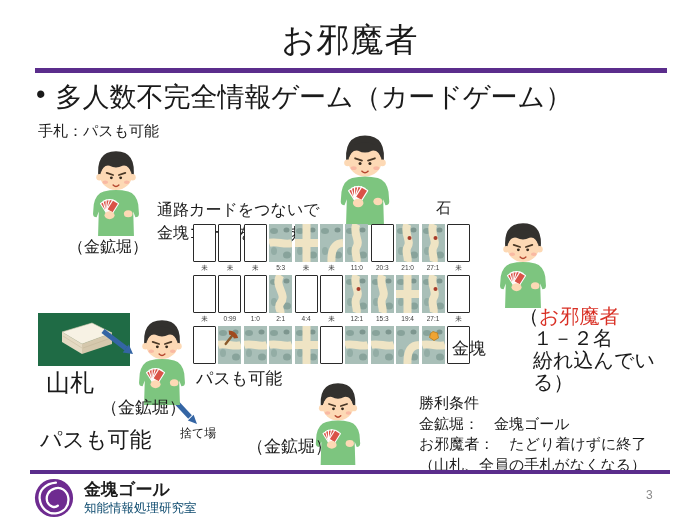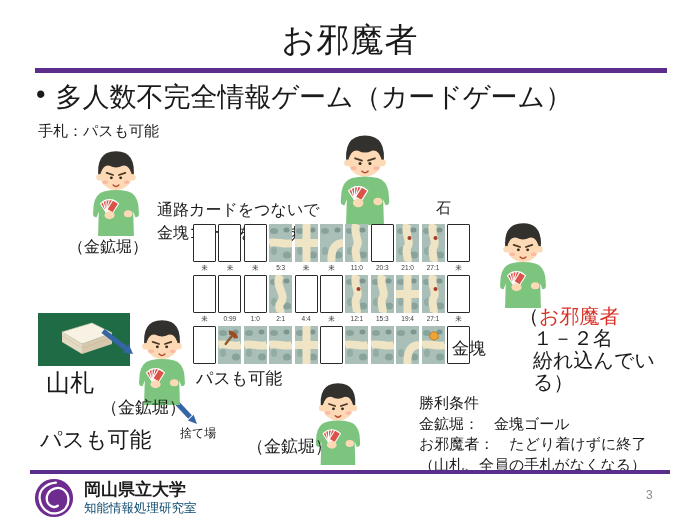--- a/index.html
+++ b/index.html
@@ -410,17 +410,17 @@
   <svg class="abs" style="left:303px;top:379px;" width="70" height="86" viewBox="0 0 100 124">
       <use href="#person"></use>
     </svg>
   <div class="abs miner-label miner3">（金鉱堀）</div>
 
   <div class="abs rule rule-bottom"></div>
   <svg class="abs logo" width="42" height="42" viewBox="0 0 44 44">
     <circle cx="22" cy="22" r="20" fill="#6e2b90"></circle>
     <path d="M24,6 C12,7 6,15 7,23 C8,33 16,39 24,38 C33,37 38,30 37,22 C36,14 29,10 23,12 C16,14 13,20 15,26 C17,31 23,33 26,30" fill="none" stroke="#ffffff" stroke-width="2.4" stroke-linecap="round"></path>
   </svg>
-  <div class="abs univ">岡山県立大学</div>
+  <div class="abs univ">金塊ゴール</div>
   <div class="abs lab">知能情報処理研究室</div>
   <div class="abs page-num">3</div>
 
 </div>
 
 </body></html>

